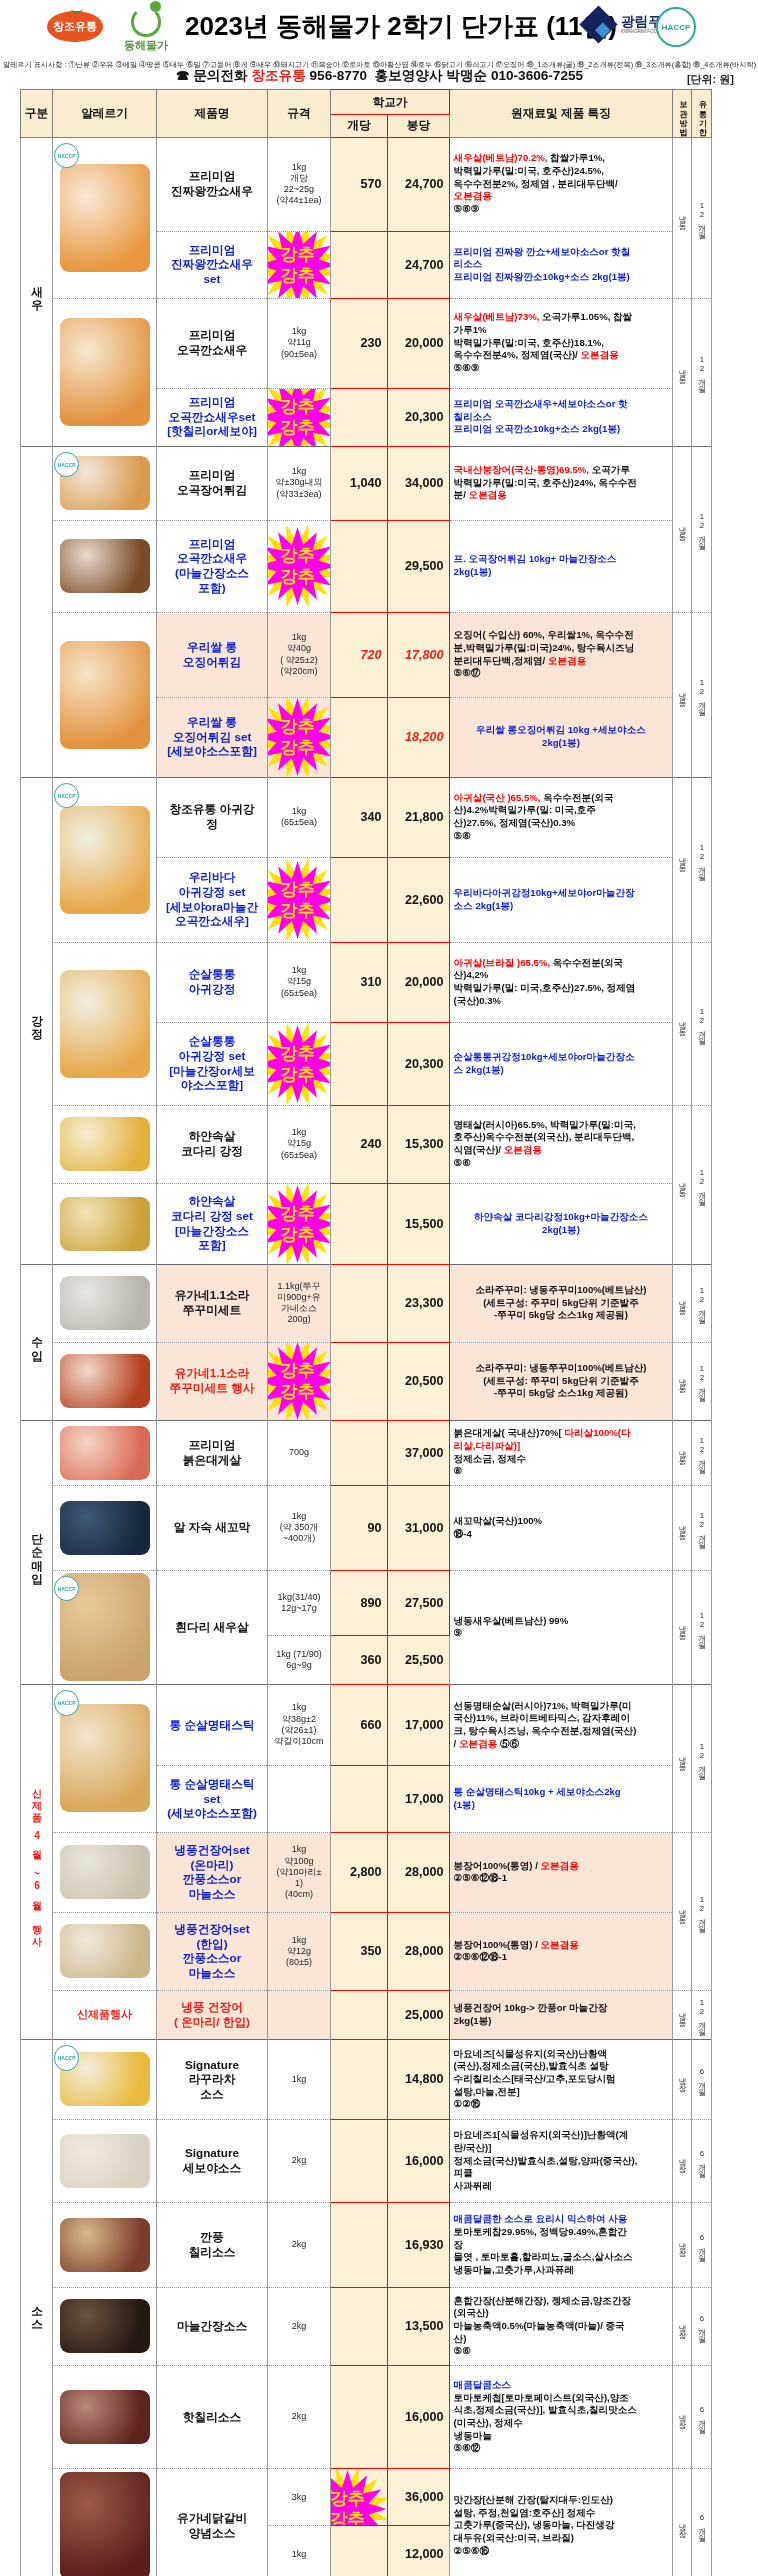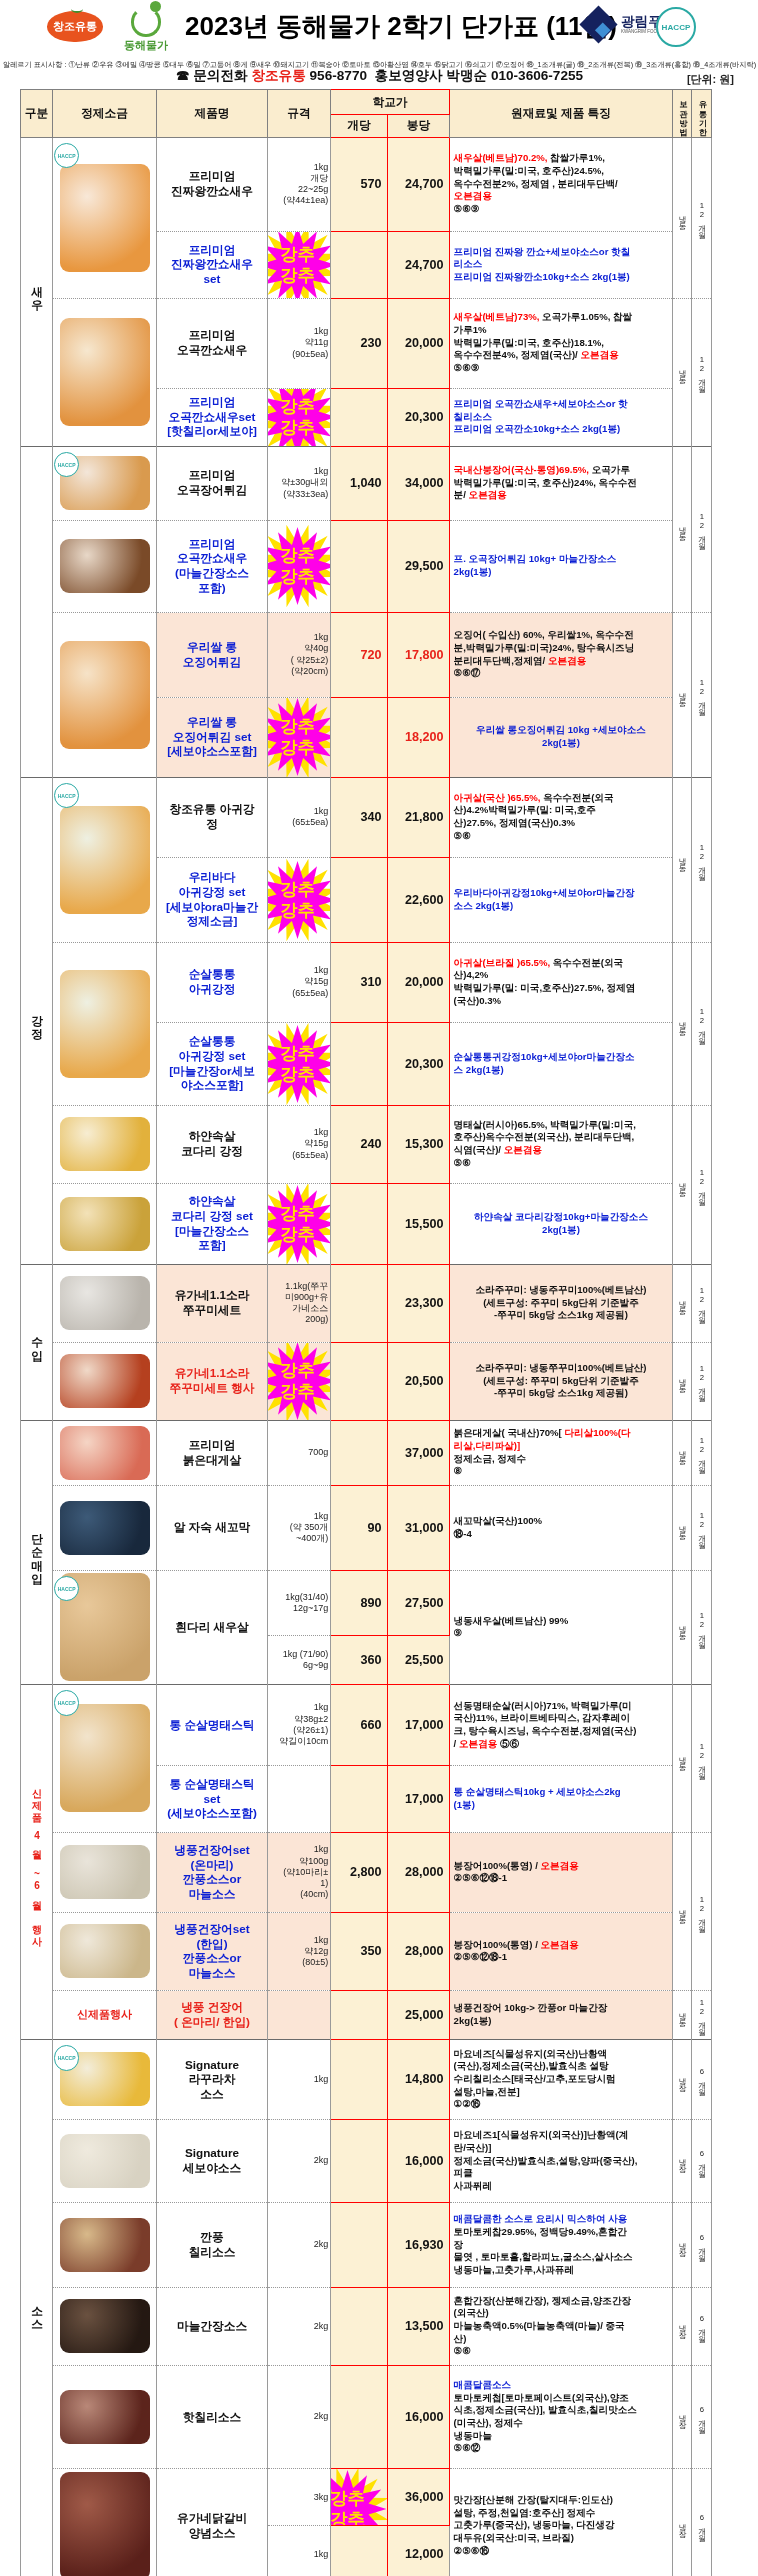--- a/index.html
+++ b/index.html
@@ -33,23 +33,23 @@
   td{border-left:0.9px solid #9a9a9a;border-right:0.9px solid #9a9a9a;border-top:0.9px dotted #999;padding:0.9px 1.8px;vertical-align:middle;overflow:hidden;font-size:10px;color:#111;}
   tr.grtop td{border-top:1.8px solid #6a6a6a;}
   td.gcell{writing-mode:vertical-rl;text-orientation:upright;text-align:center;font-size:11.7px;font-weight:bold;background:#fff;border-top:1.8px solid #6a6a6a;letter-spacing:1.8px;}
   td.gcell.red{color:#e8221a;font-size:10px;}
   td.imgcell{text-align:center;background:#fff;position:relative;}
   .photo{margin:1.8px auto;width:90px;border-radius:9px;}
   .mini-haccp{position:absolute;left:0.9px;top:5.4px;width:23.5px;height:23.5px;border:1.8px solid #2aa9a4;border-radius:50%;background:#fff;color:#2aa9a4;font-size:5px;font-weight:bold;display:flex;align-items:center;justify-content:center;}
   td.namecell{text-align:center;font-weight:bold;font-size:11.7px;line-height:1.25;position:relative;}
   td.namecell.b{color:#0b1fd4;}
   td.namecell.r{color:#e8221a;}
-  td.speccell{text-align:right;font-size:9px;line-height:1.25;color:#222;position:relative;}
+  td.speccell{text-align:center;font-size:9px;line-height:1.25;color:#222;position:relative;}
   td.pricecell{background:#fcf1d4;border:1.8px solid #f00;text-align:right;padding-right:5.4px;font-size:12.6px;font-weight:bold;position:relative;}
-  td.pricecell.red{color:#e8221a;}
+  td.pricecell.red{color:#e8221a;font-style:italic;}
   td.desccell{font-size:9.6px;font-weight:bold;line-height:1.32;padding:1.8px 3.6px;}
   td.desccell.ctr{text-align:center;}
   .dk{color:#111}.dr{color:#f00}.db{color:#0b1fd4}
   td.storecell,td.shelfcell{writing-mode:vertical-rl;text-orientation:upright;font-size:7.7px;text-align:center;color:#222;padding:0;background:#fff;}
   tr.pink td.namecell,tr.pink td.speccell,tr.pink td.desccell{background:#fbe5d6;}
   .badge{position:absolute;left:-14.5px;top:50%;transform:translateY(-50%);width:87px;height:87px;z-index:6;pointer-events:none;}
   .redlabel{color:#e8221a;font-weight:bold;font-size:11px;}
 </style>
 </head>
 <body>
@@ -91,21 +91,21 @@
       <col class="c-s">
       <col class="c-u">
       <col class="c-b">
       <col class="c-d">
       <col class="c-st">
       <col class="c-sh">
   </colgroup>
   <thead>
     <tr style="height:25px">
       <th rowspan="2">구분</th>
-      <th rowspan="2">정제소금</th>
+      <th rowspan="2">알레르기</th>
       <th rowspan="2">제품명</th>
       <th rowspan="2">규격</th>
       <th colspan="2" class="redbox">학교가</th>
       <th rowspan="2">원재료및 제품 특징</th>
       <th rowspan="2" class="vert">보관방법</th>
       <th rowspan="2" class="vert">유통기한</th>
     </tr>
     <tr style="height:22.6px">
       <th class="redbox">개당</th>
       <th class="redbox">봉당</th>
@@ -328,21 +328,21 @@
           <div><span class="dk">⑤⑥</span></div>
         </td>
         <td class="storecell" rowspan="2">냉동</td>
         <td class="shelfcell" rowspan="2">12개월</td>
       </tr>
       <tr style="height: 85px;">
         <td class="namecell b" rowspan="1">
           <div>우리바다</div>
           <div>아귀강정 set</div>
           <div>[세보야ora마늘간</div>
-          <div>정제소금]</div>
+          <div>오곡깐쇼새우]</div>
         </td>
         <td class="speccell">
           <div class="badge"><svg width="87" height="87" viewBox="0 0 96 96" style="font-size:10px">
               <polygon points="93.4,60.1 69.7,60.5 81.3,81.2 60.5,69.6 60.2,93.4 48.0,73.0 35.9,93.4 35.5,69.7 14.8,81.3 26.4,60.5 2.6,60.2 23.0,48.0 2.6,35.9 26.3,35.5 14.7,14.8 35.5,26.4 35.8,2.6 48.0,23.0 60.1,2.6 60.5,26.3 81.2,14.7 69.6,35.5 93.4,35.8 73.0,48.0" fill="#ffe100"></polygon>
               <polygon points="91.0,48.0 71.2,54.2 85.2,69.5 65.0,65.0 69.5,85.2 54.2,71.2 48.0,91.0 41.8,71.2 26.5,85.2 31.0,65.0 10.8,69.5 24.8,54.2 5.0,48.0 24.8,41.8 10.8,26.5 31.0,31.0 26.5,10.8 41.8,24.8 48.0,5.0 54.2,24.8 69.5,10.8 65.0,31.0 85.2,26.5 71.2,41.8" fill="#ff00e8"></polygon>
               <text x="48" y="43" font-size="19" font-weight="bold" fill="#ffe100" text-anchor="middle">강추</text>
               <text x="48" y="66" font-size="19" font-weight="bold" fill="#ffe100" text-anchor="middle">강추</text>
             </svg></div>
         </td>
         <td class="pricecell"></td>

